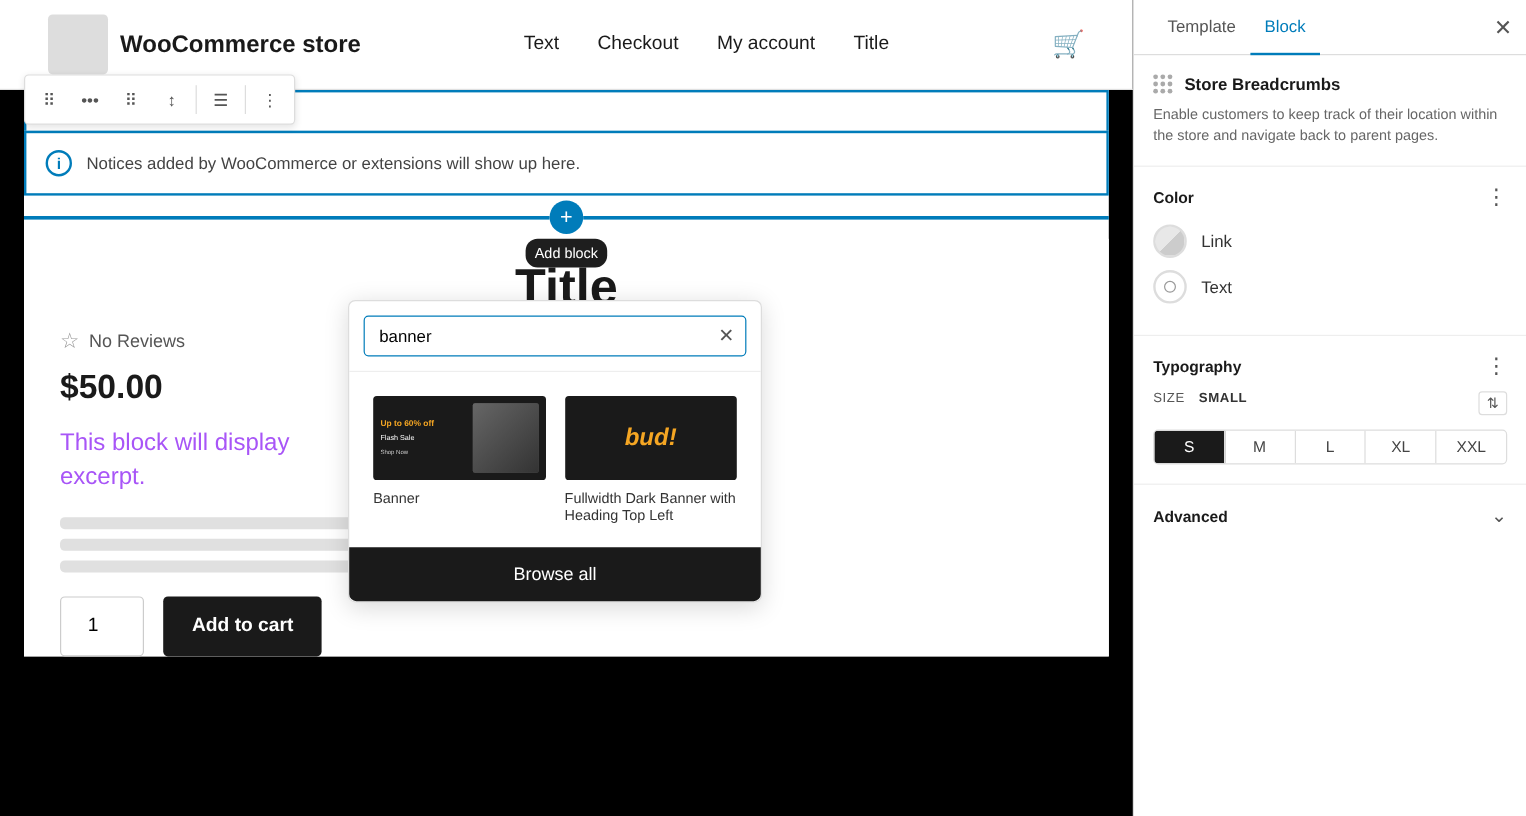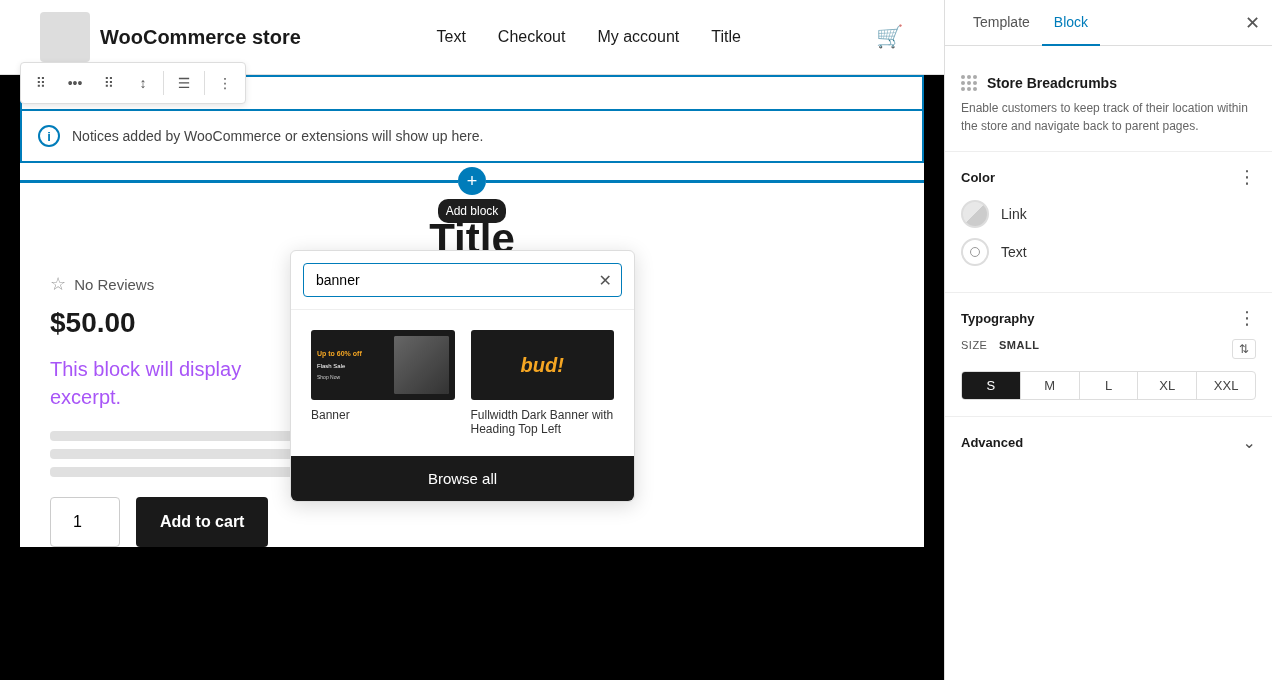--- a/index.html
+++ b/index.html
@@ -379,21 +379,20 @@
     
     .panel-block-info {
       padding: 16px;
       border-bottom: 1px solid #eee;
     }
     .panel-block-header {
       display: flex;
       align-items: center;
       gap: 10px;
       margin-bottom: 8px;
-      margin-top: 13px;
     }
     .dot-grid {
       display: grid;
       grid-template-columns: repeat(3, 4px);
       gap: 2px;
     }
     .dot-grid span {
       width: 4px;
       height: 4px;
       background: #aaa;

